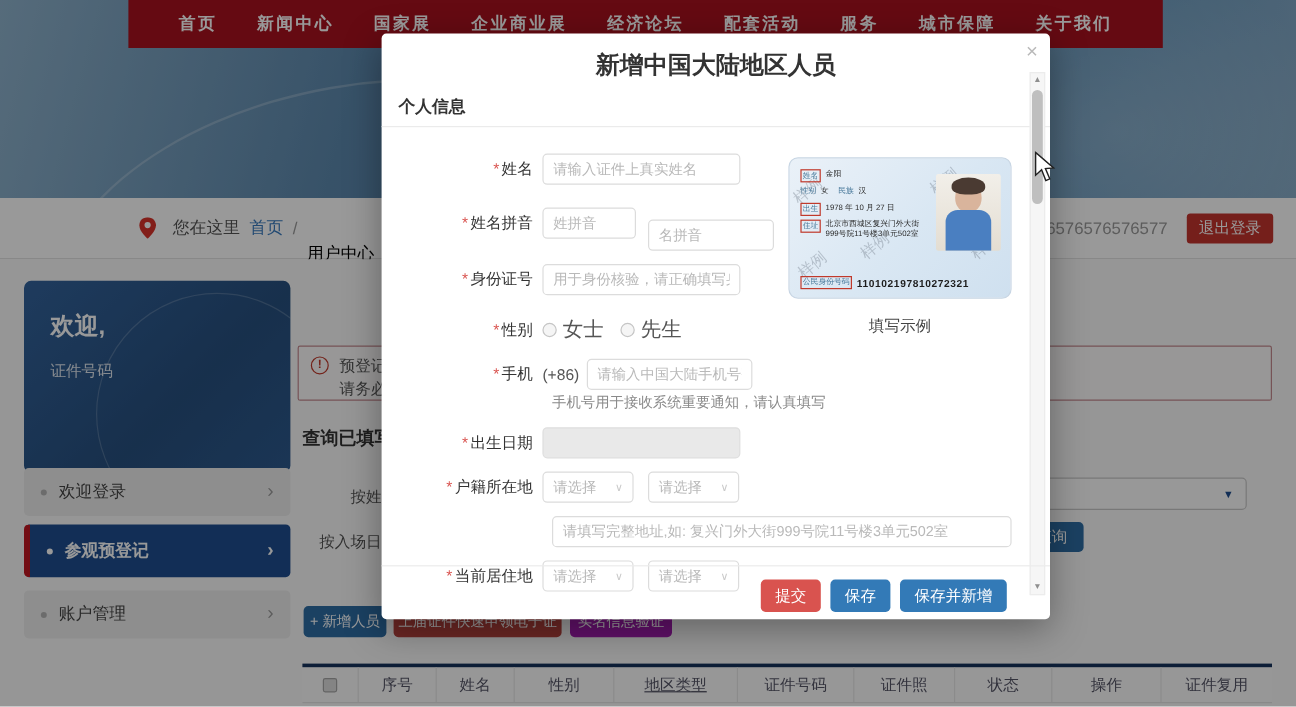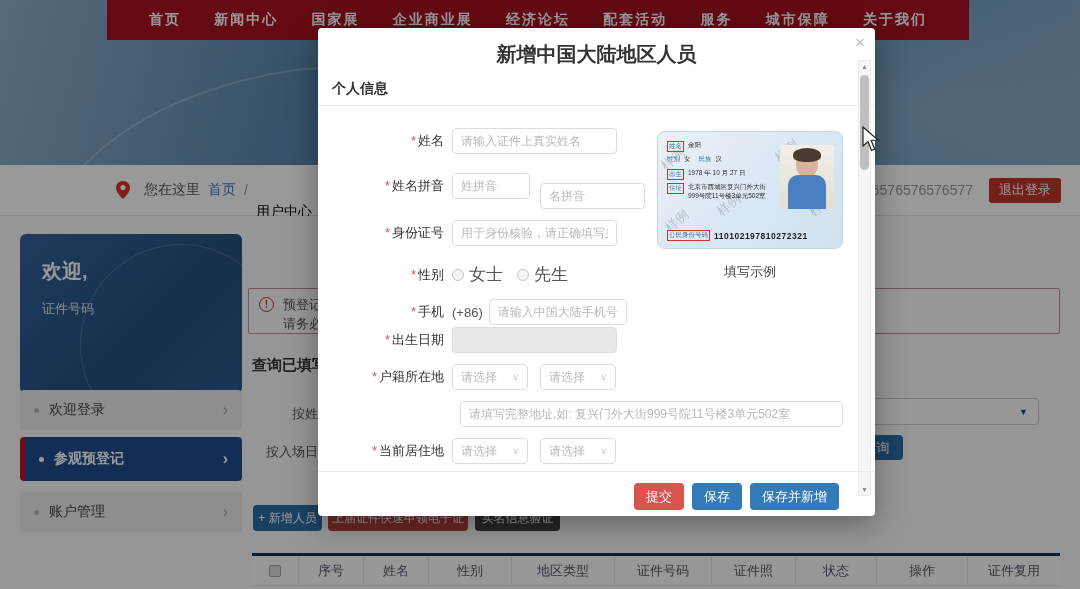--- a/index.html
+++ b/index.html
@@ -61,21 +61,21 @@
   .bg-select { position:absolute; left:800px; top:398px; width:239px; height:27px; background:#fdfdfd;
     border:1px solid #c9c9c9; border-radius:4px; display:flex; align-items:center; padding:0 10px;
     font-size:13px; color:#1f4e8f; cursor:pointer; }
   .bg-select .dcaret { margin-left:auto; font-size:9px; color:#1f4e8f; }
   .query-btn { position:absolute; left:850px; top:435px; width:53px; height:25px; background:#2e6da4; color:#fff;
     border:none; border-radius:4px; font-size:13px; cursor:pointer; }
   .row-btns { position:absolute; top:505px; height:26px; border:none; border-radius:4px; color:#fff;
     font-size:12px; cursor:pointer; white-space:nowrap; overflow:hidden; }
   .add-btn { left:253px; width:69px; background:#2e6da4; }
   .reuse-btn { left:328px; width:140px; background:#b5413c; }
-  .verify-btn { left:475px; width:85px; background:#404040; }
+  .verify-btn { left:475px; width:85px; background:#a21caf; }
 
   .tbl { position:absolute; left:252px; top:553px; width:808px; border-top:3px solid #16325c; background:#fcfcfc;
     display:flex; height:33px; border-bottom:1px solid #e4e4e4; }
   .tbl .th { display:flex; align-items:center; justify-content:center; font-size:13px; color:#556;
     border-right:1px solid #e8e8e8; height:100%; }
   .tbl .th:last-child { border-right:none; }
   .chkbox { width:12px; height:12px; border:1px solid #a5a5a5; border-radius:2px; background:#ddd; }
 
   
   .dim { position:absolute; inset:0; background:rgba(0,0,0,.40); z-index:5; }
@@ -221,21 +221,21 @@
   <button class="row-btns reuse-btn">上届证件快速申领电子证</button>
   <button class="row-btns verify-btn">实名信息验证</button>
 
   <div class="tbl">
     <div class="th" style="width:47px;">
       <span class="chkbox"></span>
     </div>
     <div class="th" style="width:65px;">序号</div>
     <div class="th" style="width:65px;">姓名</div>
     <div class="th" style="width:83px;">性别</div>
-    <div class="th" style="width:103px;">地区类型</div>
+    <div class="th" style="width:103px;text-decoration:underline;">地区类型</div>
     <div class="th" style="width:97px;">证件号码</div>
     <div class="th" style="width:84px;">证件照</div>
     <div class="th" style="width:81px;">状态</div>
     <div class="th" style="width:91px;">操作</div>
     <div class="th" style="width:92px;">证件复用</div>
   </div>
 
   <div class="dim"></div>
 
   <div class="modal">
@@ -282,20 +282,21 @@
         </span>
       </div>
 
       <div class="frow" style="margin-bottom:2px;">
         <div class="flabel">
           <span class="req">*</span><span>手机</span>
         </div>
         <span class="prefix">(+86)</span>
         <input class="fin w138" placeholder="请输入中国大陆手机号码" style="">
       </div>
+      <div class="hint">手机号用于接收系统重要通知，请认真填写</div>
 
       <div class="frow mb11">
         <div class="flabel">
           <span class="req">*</span><span>出生日期</span>
         </div>
         <input class="fin w165 disabled" disabled="" style="">
       </div>
 
       <div class="frow mb11">
         <div class="flabel">

